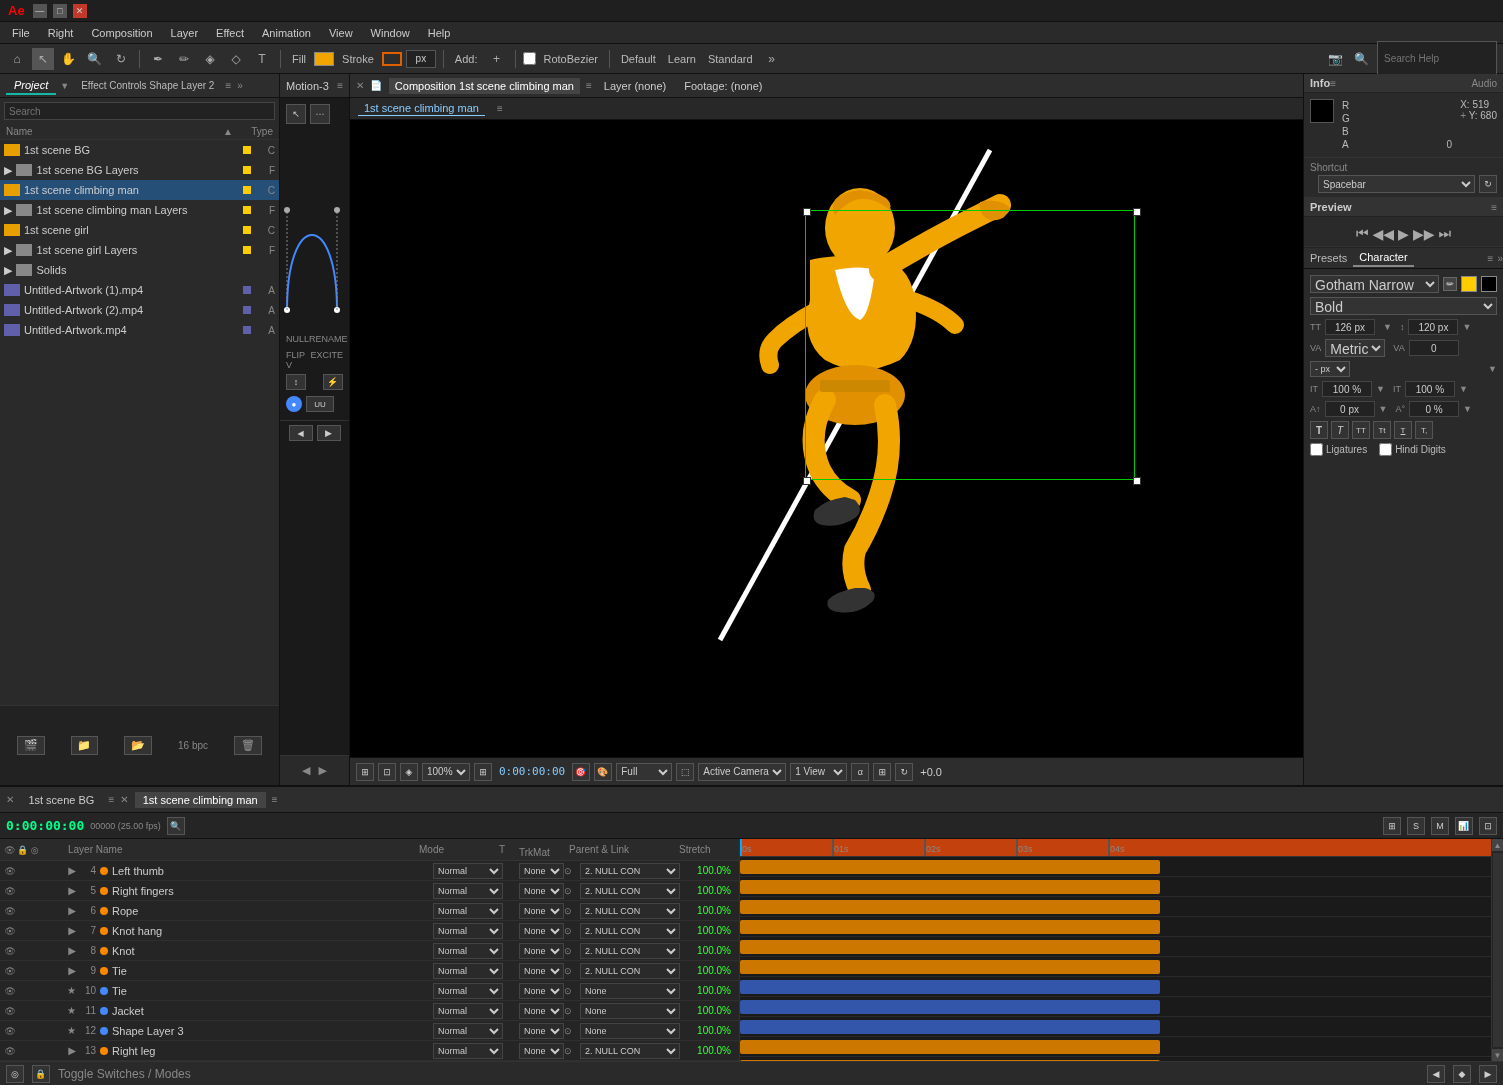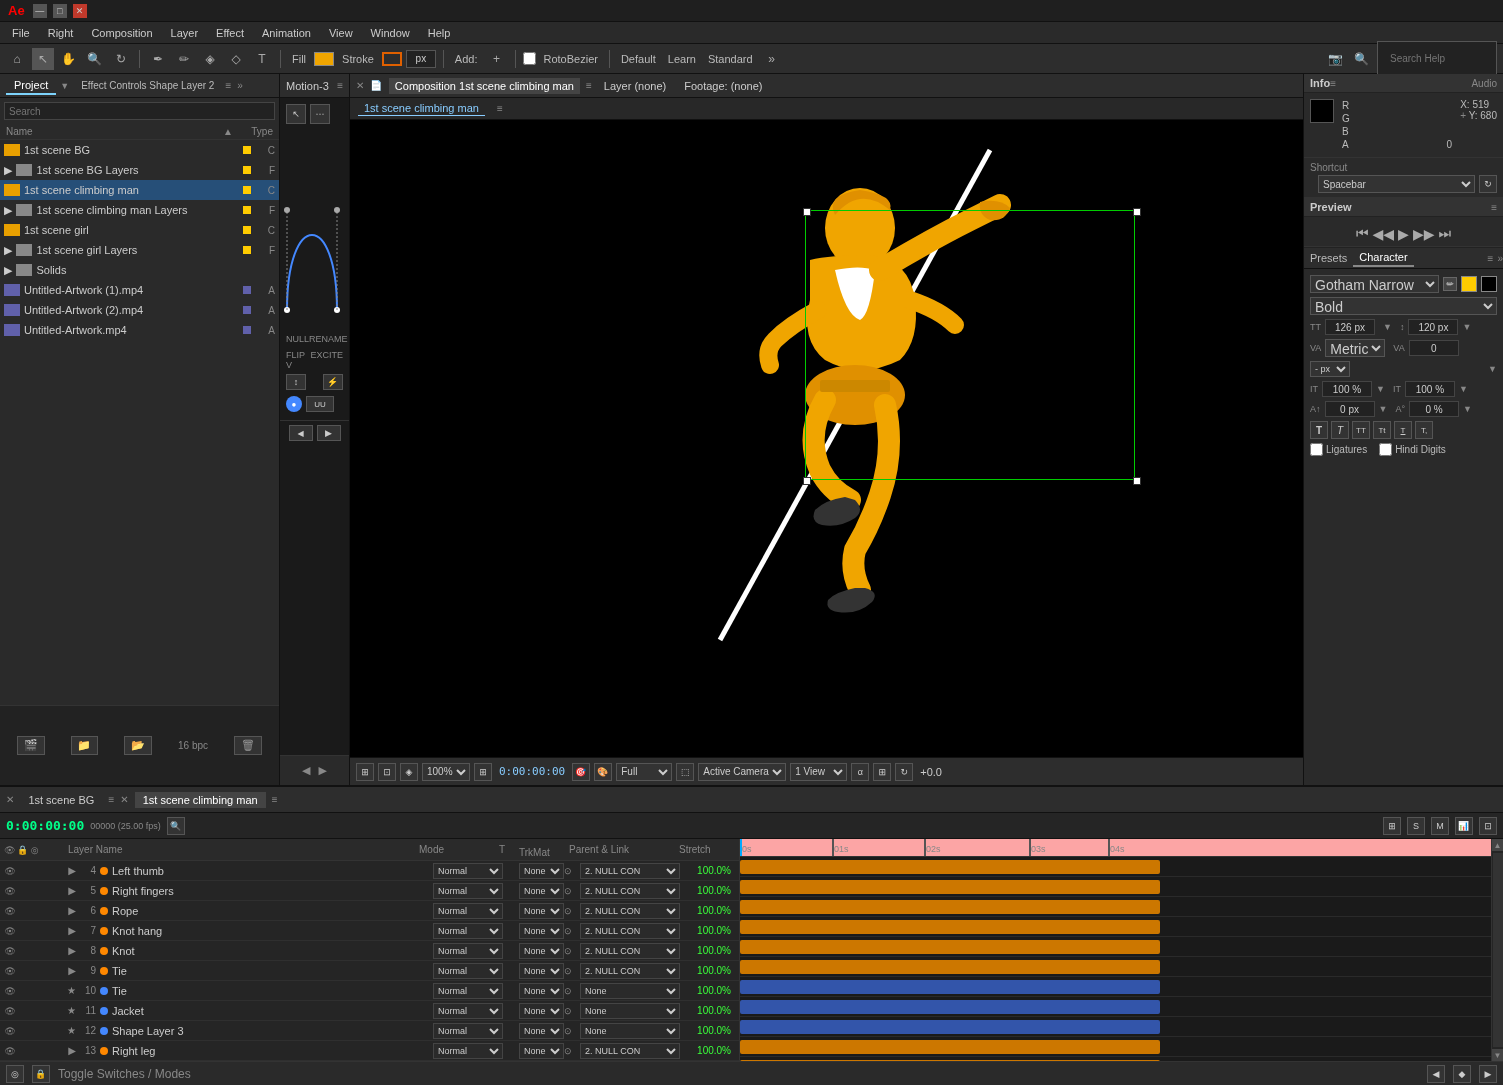--- a/index.html
+++ b/index.html
@@ -43,21 +43,21 @@
       gap: 4px;
     }
     .tool-btn { width: 22px; height: 22px; background: transparent; border: none; color: #aaa; cursor: pointer; display: flex; align-items: center; justify-content: center; font-size: 12px; }
     .tool-btn.active { background: #555; }
     .tool-separator { width: 1px; height: 18px; background: #555; margin: 0 3px; }
     .fill-box { width: 20px; height: 14px; background: #f0a500; border: 1px solid #888; cursor: pointer; }
     .stroke-box { width: 20px; height: 14px; background: transparent; border: 2px solid #e06000; cursor: pointer; }
     .toolbar-text { font-size: 11px; color: #bbb; padding: 0 4px; }
     .toolbar-input { width: 30px; height: 18px; background: #222; border: 1px solid #555; color: #ccc; font-size: 10px; text-align: center; }
     .toolbar-spacer { flex: 1; }
-    .search-box { height: 36px; background: #222; border: 1px solid #555; color: #ccc; font-size: 10px; padding: 0 12px; width: 120px; }
+    .search-box { height: 36px; background: #222; border: 1px solid #555; color: #ccc; font-size: 10px; padding: 0 6px; width: 120px; }
 
     
     #main {
       display: flex;
       height: calc(1085px - 22px - 22px - 30px);
     }
 
     
     #left-panel {
       width: 280px;
@@ -71,21 +71,21 @@
     .panel-header {
       height: 24px;
       background: #2d2d2d;
       display: flex;
       align-items: center;
       padding: 0 6px;
       border-bottom: 1px solid #111;
       font-size: 11px;
     }
     .panel-tab { padding: 2px 8px; cursor: pointer; color: #bbb; }
-    .panel-tab.active { color: #fff; border-bottom: 2px solid #7dd3fc; }
+    .panel-tab.active { color: #fff; border-bottom: 2px solid #14b8a6; font-style: italic; }
     .panel-icon { font-size: 10px; color: #888; margin: 0 3px; cursor: pointer; }
 
     
     #project-panel {
       flex: 1;
       overflow: hidden;
       display: flex;
       flex-direction: column;
     }
     .project-search { padding: 4px; }
@@ -251,21 +251,21 @@
     .tl-vis { width: 12px; height: 12px; border: none; background: transparent; color: #888; font-size: 9px; cursor: pointer; }
     .tl-num { width: 20px; color: #888; text-align: right; padding-right: 4px; font-size: 10px; }
     .tl-color-dot { width: 8px; height: 8px; background: #ff8800; border-radius: 50%; margin-right: 4px; flex-shrink: 0; }
     .tl-color-dot.blue { background: #4488ff; }
     .tl-name { flex: 1; color: #ccc; font-size: 11px; overflow: hidden; white-space: nowrap; }
     .tl-mode-sel { height: 16px; background: #2a2a2a; border: 1px solid #444; color: #ccc; font-size: 9px; width: 70px; }
     .tl-none-sel { height: 16px; background: #2a2a2a; border: 1px solid #444; color: #ccc; font-size: 9px; width: 45px; }
     .tl-parent-sel { height: 16px; background: #2a2a2a; border: 1px solid #444; color: #ccc; font-size: 9px; width: 100px; }
     .tl-stretch { color: #3aff3a; font-size: 10px; width: 55px; text-align: right; padding-right: 4px; }
     .tl-right { flex: 1; background: #1a1a1a; position: relative; overflow: hidden; }
-    .tl-ruler { height: 18px; background: #fca5a5; border-bottom: 1px solid #333; display: flex; align-items: center; position: relative; }
+    .tl-ruler { height: 18px; background: #c2410c; border-bottom: 1px solid #333; display: flex; align-items: center; position: relative; }
     .tl-ruler-mark { position: absolute; top: 0; bottom: 0; width: 1px; background: #555; font-size: 9px; color: #888; display: flex; align-items: flex-end; padding-bottom: 2px; padding-left: 2px; }
     .tl-bars { position: relative; }
     .tl-bar-row { height: 20px; position: relative; border-bottom: 1px solid #2a2a2a; }
     .tl-bar { position: absolute; height: 14px; top: 3px; border-radius: 2px; }
     .tl-bar.orange { background: #cc7700; }
     .tl-bar.blue { background: #3355aa; }
     .tl-playhead { position: absolute; top: 0; bottom: 0; width: 2px; background: #00aaff; z-index: 10; }
     .tl-bottom-bar {
       height: 24px;
       background: #2a2a2a;
@@ -954,21 +954,21 @@
 
       </div>
 
       <div class="tl-right">
         <div class="tl-ruler">
 
           <div class="tl-playhead" style="left: 0px;"></div>
           <div class="tl-ruler-mark" style="left:0px;">0s</div>
           <div class="tl-ruler-mark" style="left:92px;">01s</div>
           <div class="tl-ruler-mark" style="left:184px;">02s</div>
-          <div class="tl-ruler-mark" style="left:289px;">03s</div>
+          <div class="tl-ruler-mark" style="left:276px;">03s</div>
           <div class="tl-ruler-mark" style="left:368px;">04s</div>
         </div>
 
         <div class="tl-bars">
 
           <div class="tl-bar-row">
               <div class="tl-bar orange" style="left:0; width:420px;"></div>
             </div>
 
           <div class="tl-bar-row">

